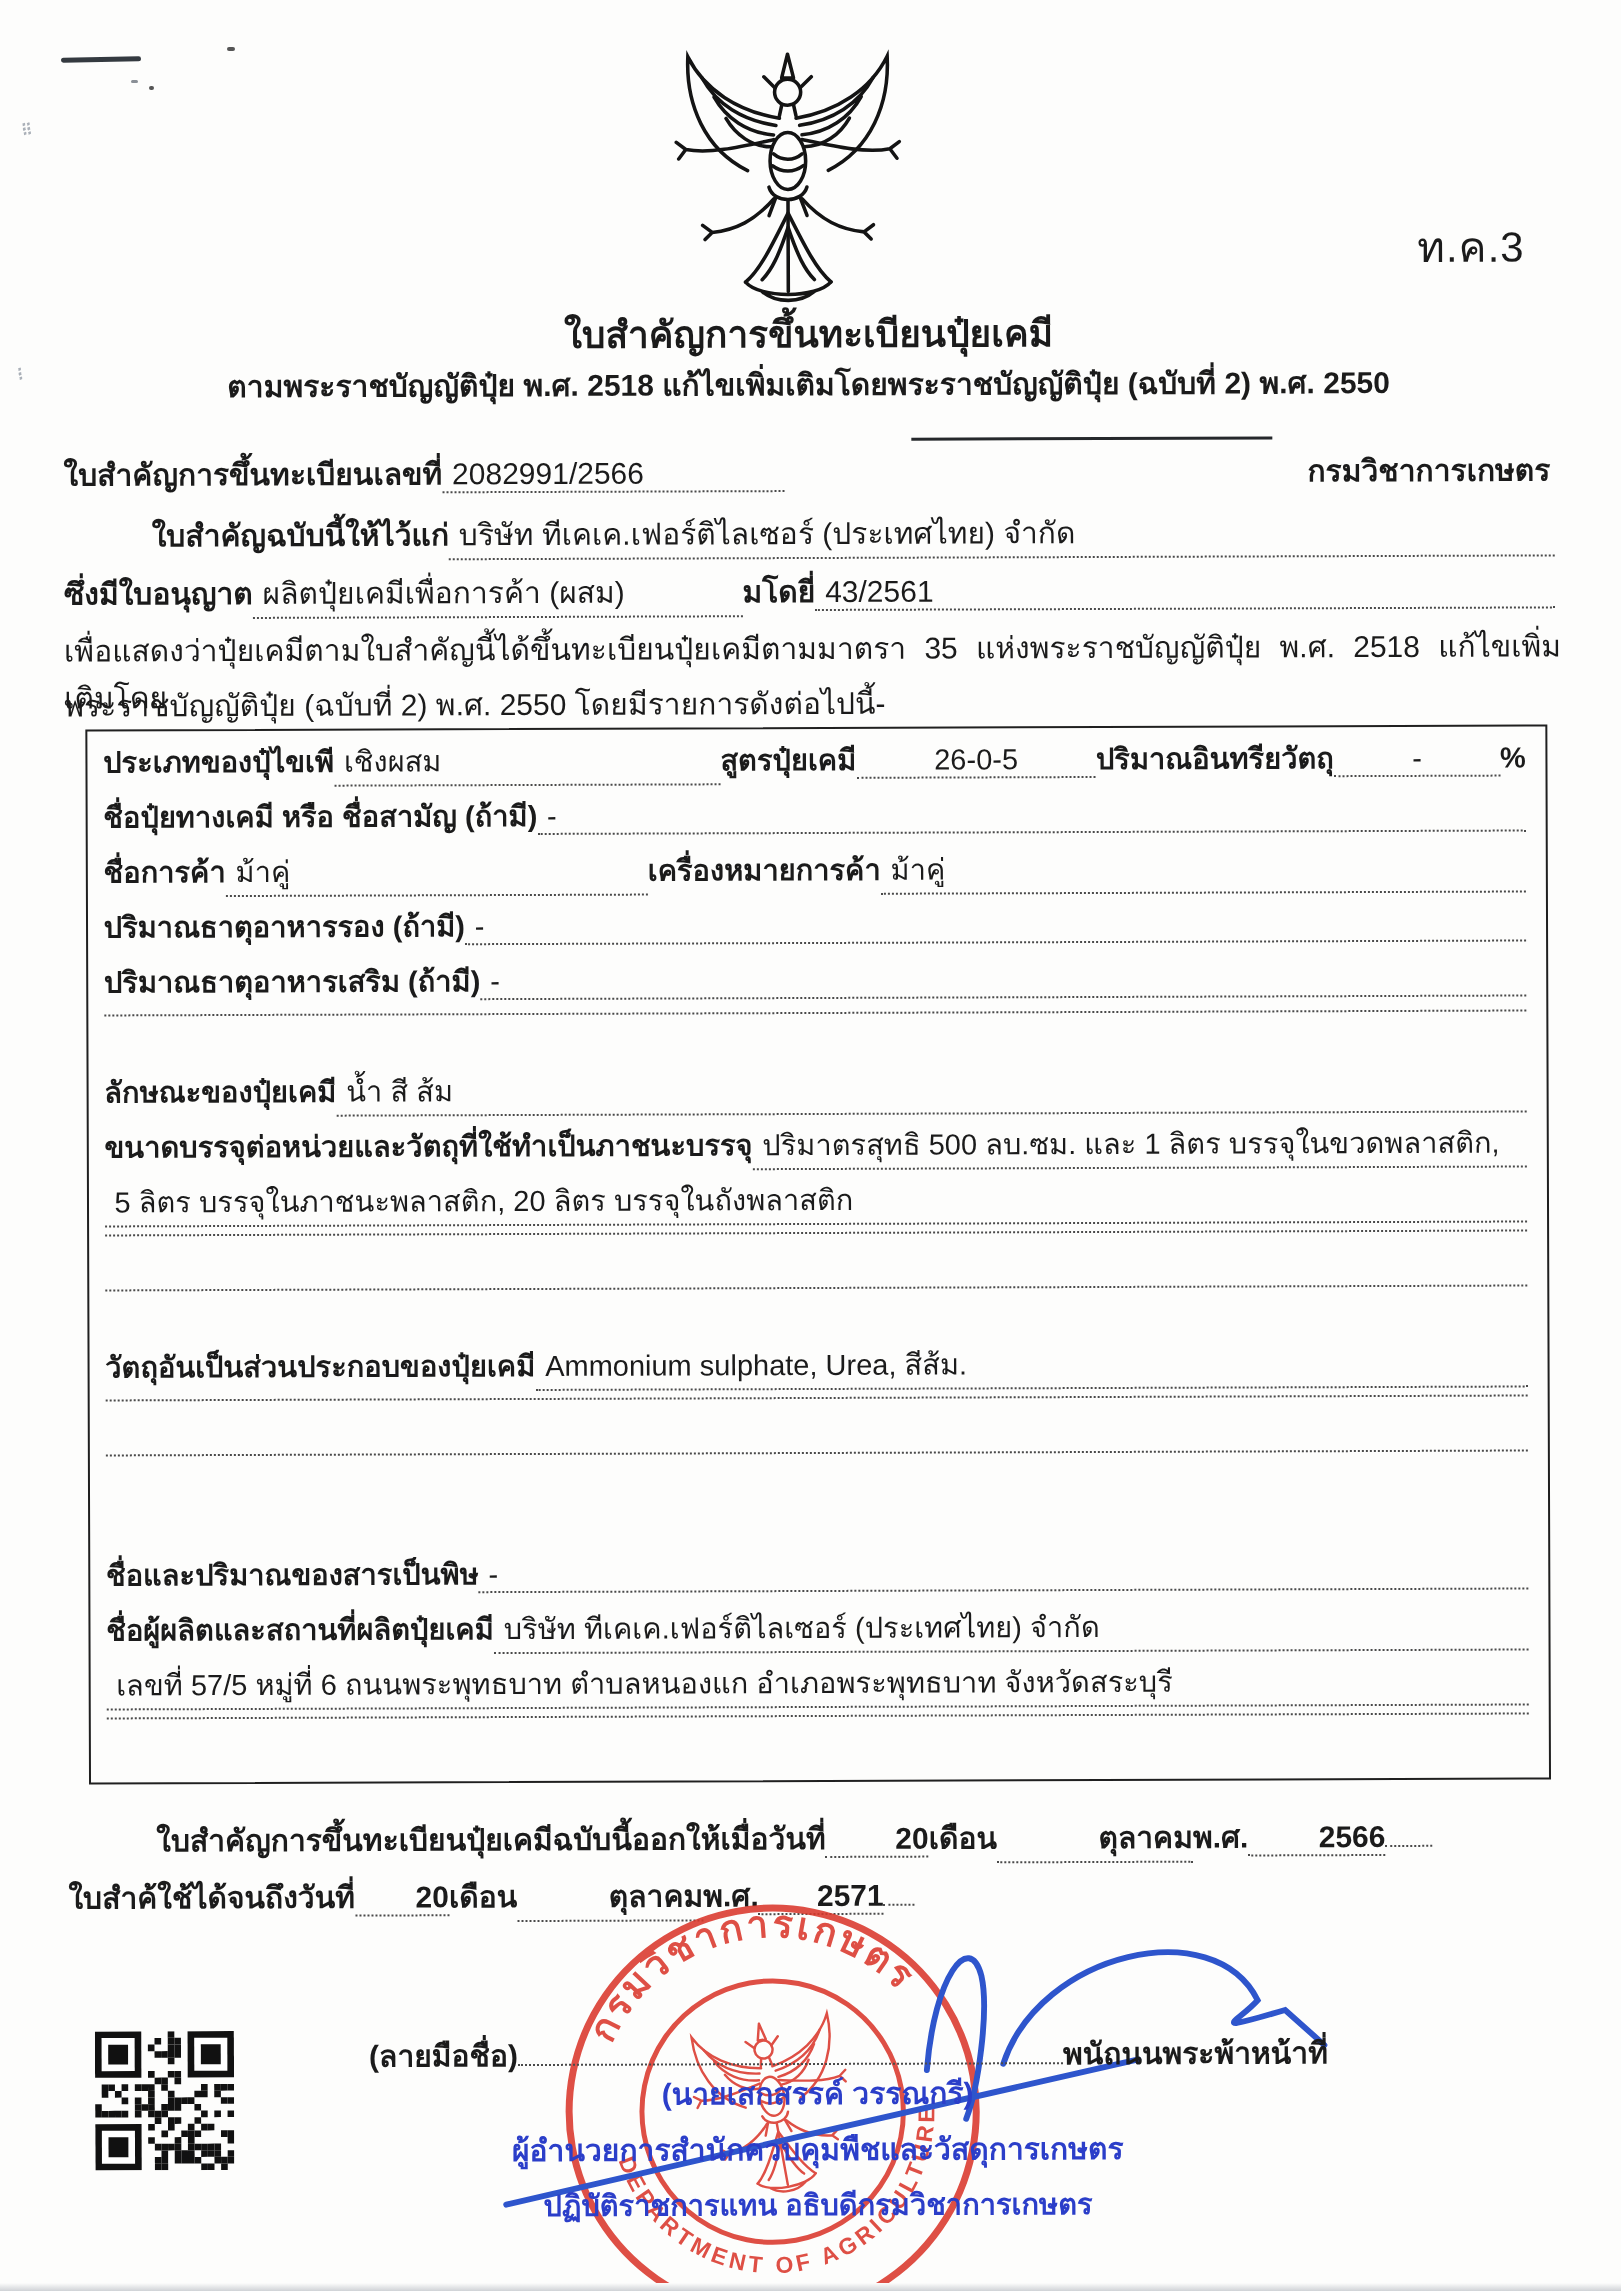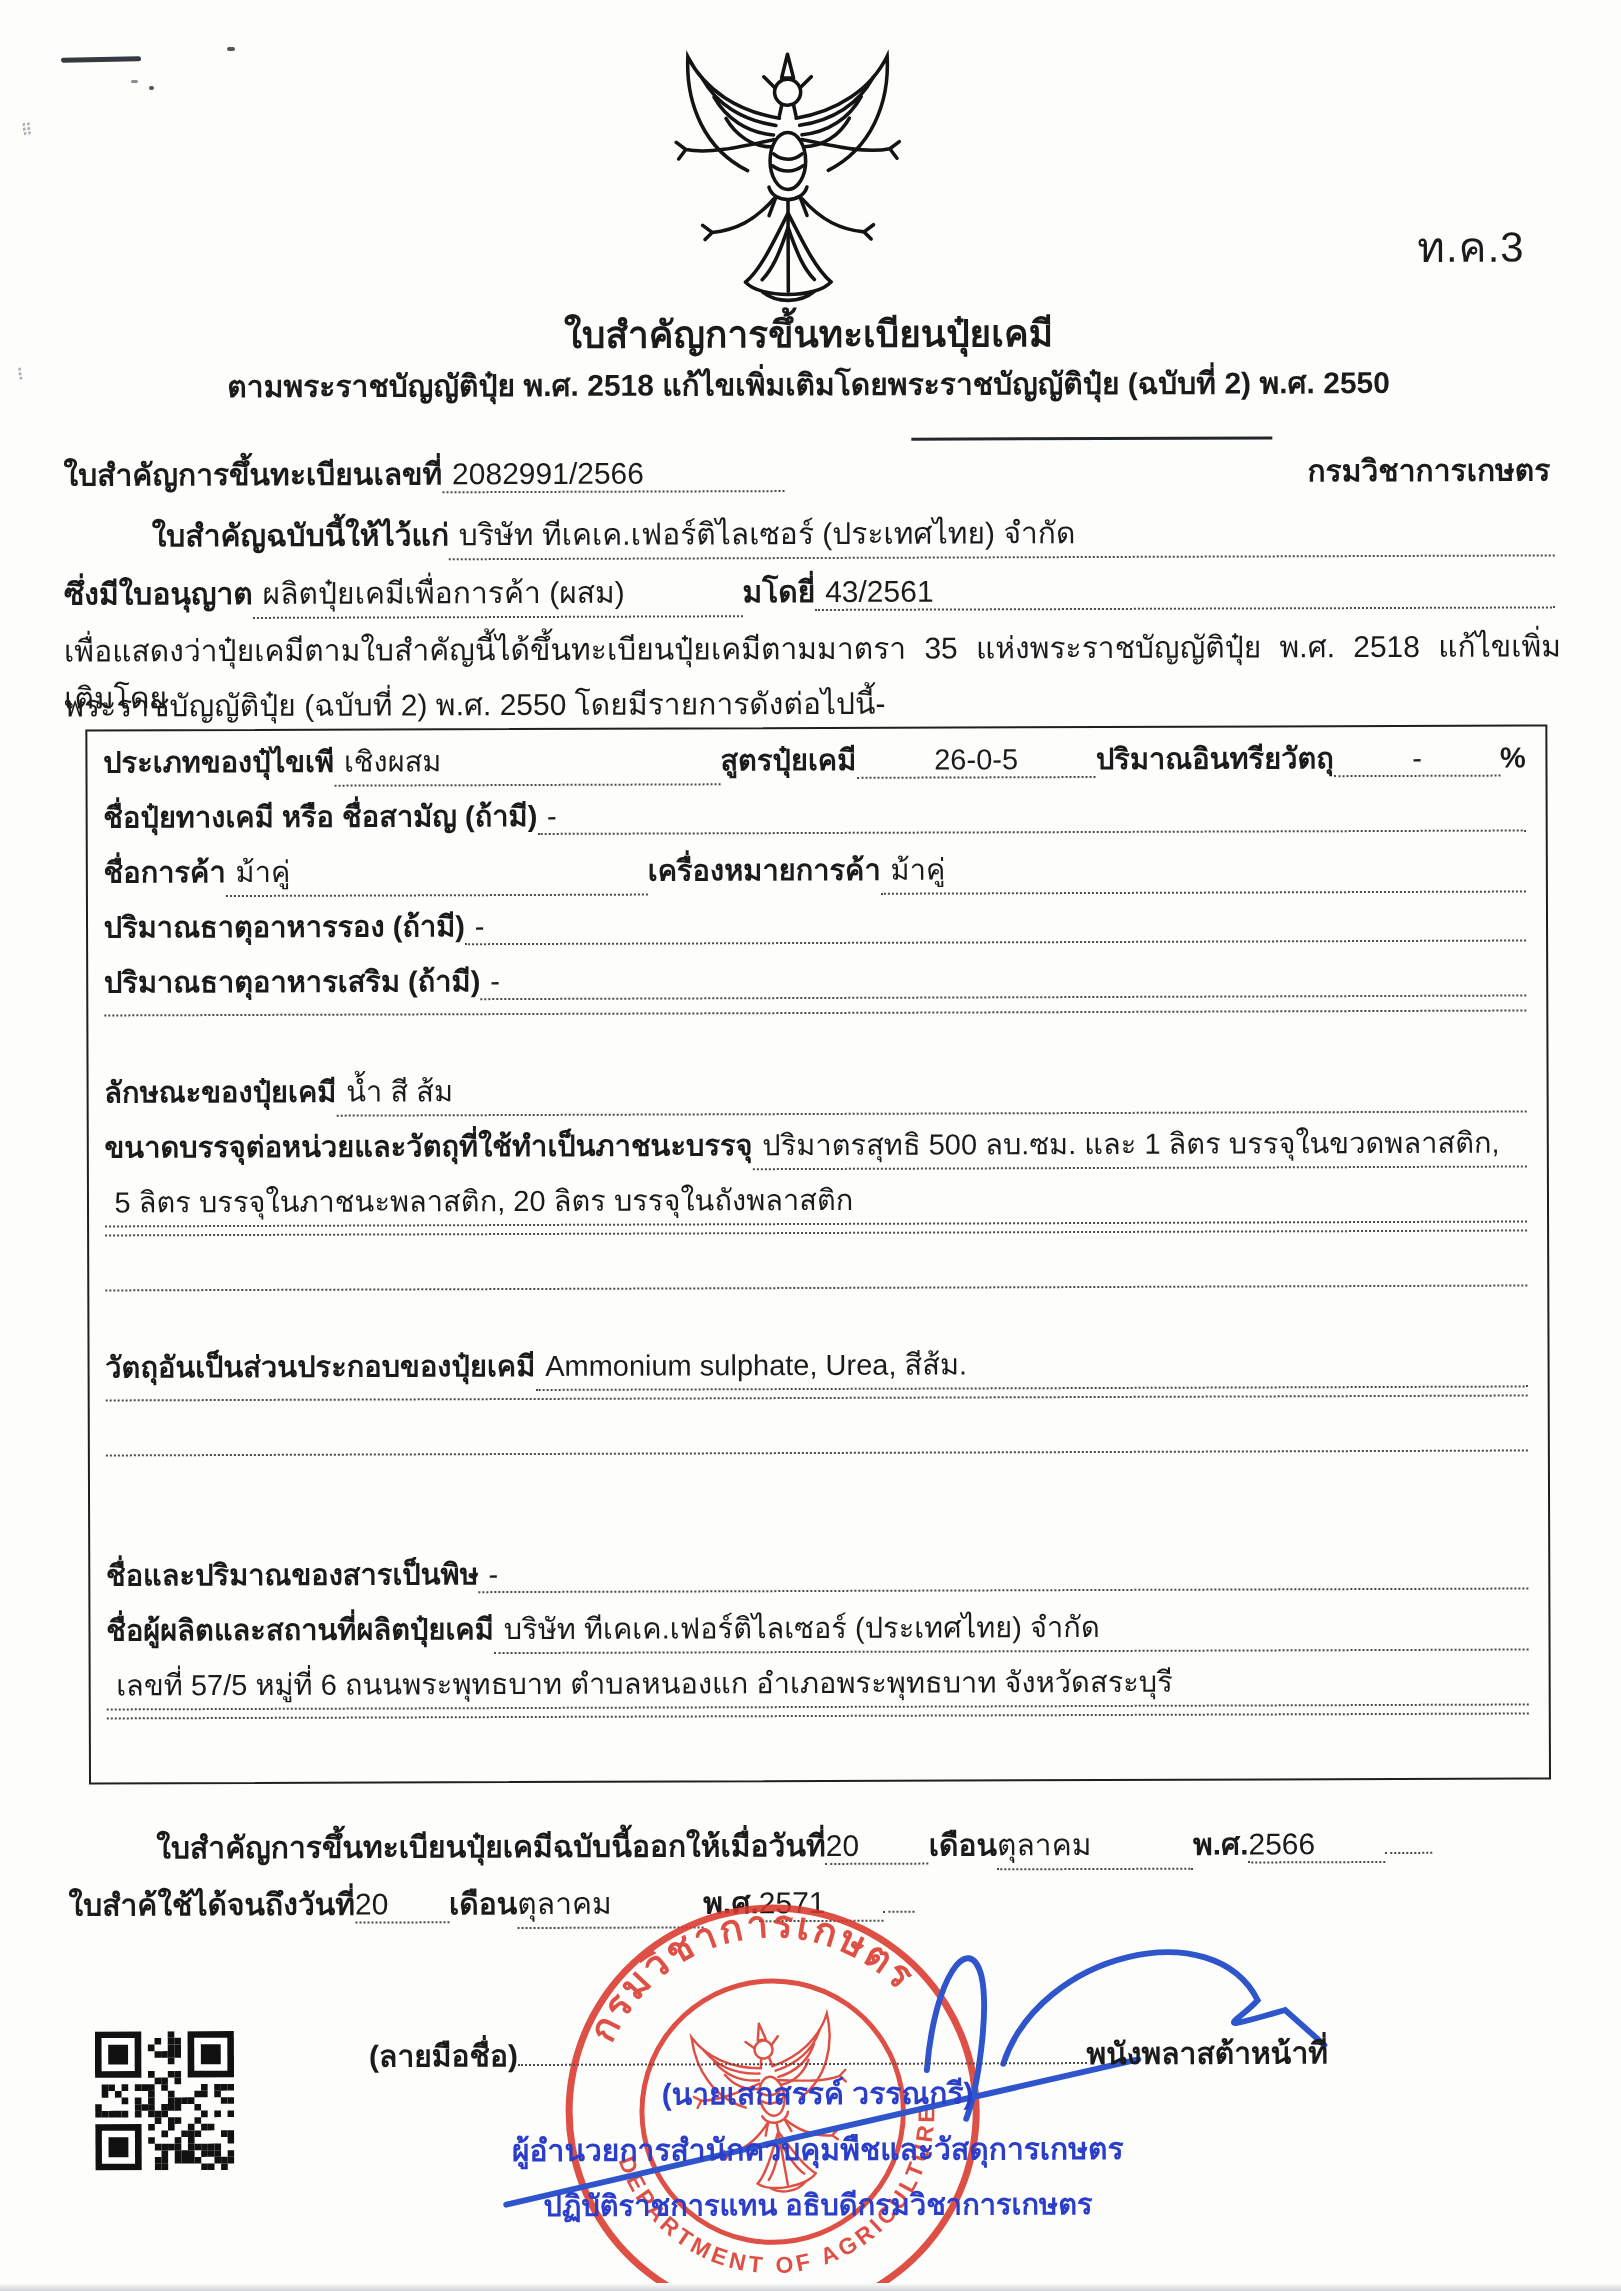--- a/index.html
+++ b/index.html
@@ -41,21 +41,21 @@
   .stmt2 { top:680px; }
 
   .detail-box { position:absolute; left:86px; top:727px; width:1462px; height:1055px;
     border:2.9px solid #202020; box-sizing:border-box; padding:7.8px 19.6px 0 15.7px;
     display:flex; flex-direction:column; }
   .brow { display:flex; align-items:baseline; height:55px; font-size:29px; flex:0 0 auto; }
   .gap-top { margin-top:43px; }
 
   .issue1 { position:absolute; left:65px; top:1815px; width:1421px; padding-left:88px; font-weight:700; box-sizing:border-box; }
   .issue2 { position:absolute; left:65px; top:1872px; width:887px; font-weight:700; }
-  .dfill { border-bottom:2px dotted #4a4a4a; text-align:left; white-space:nowrap; overflow:hidden; font-weight:400;margin-top:7px; }
+  .dfill { border-bottom:2px dotted #4a4a4a; text-align:right; white-space:nowrap; overflow:hidden; font-weight:700; }
 
   .sign-row { position:absolute; left:365px; top:2031px; width:959px; }
   .sign-label { font-weight:700; }
   .officer-label { font-weight:700; }
 
   .officer-block { position:absolute; left:439px; top:2070px; width:749px; text-align:center;
     color:#2b3ec9; font-weight:700; }
   .officer-block .o1 { font-size:30px; margin-bottom:8.8px; }
   .officer-block .o2 { font-size:30px; margin-bottom:8.8px; }
   .officer-block .o3 { font-size:29px; }
@@ -269,21 +269,21 @@
       <g stroke="currentColor" fill="none" stroke-width="6" stroke-linecap="round">
         <path d="M 512 176 C 520 80 556 34 568 80 C 576 116 564 196 552 226"></path>
         <path d="M 590 170 C 628 56 806 16 850 106 C 830 128 796 140 878 116 L 918 152"></path>
         <path d="M 82 312 C 270 268 560 204 728 166"></path>
       </g>
     </svg>
 
     <div class="line sign-row">
       <span class="sign-label">(ลายมือชื่อ)</span>
       <span class="fill"></span>
-      <span class="officer-label">พนังพลาสต้าหน้าที่</span>
+      <span class="officer-label">พนัถนนพระพ้าหน้าที่</span>
     </div>
 
     <div class="officer-block">
       <div class="o1">(นายเสกสรรค์ วรรณกรี)</div>
       <div class="o2">ผู้อำนวยการสำนักควบคุมพืชและวัสดุการเกษตร</div>
       <div class="o3">ปฏิบัติราชการแทน อธิบดีกรมวิชาการเกษตร</div>
     </div>
 
     <svg class="qr-svg" id="qr" viewBox="0 0 21 21">
         <rect x="11" y="0" width="1" height="1" fill="#111"></rect>

